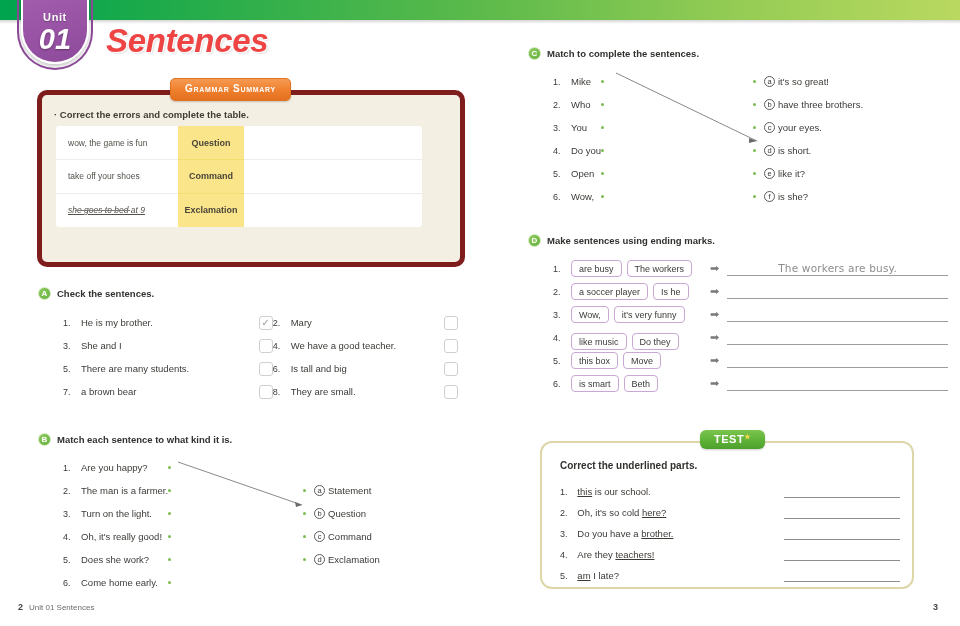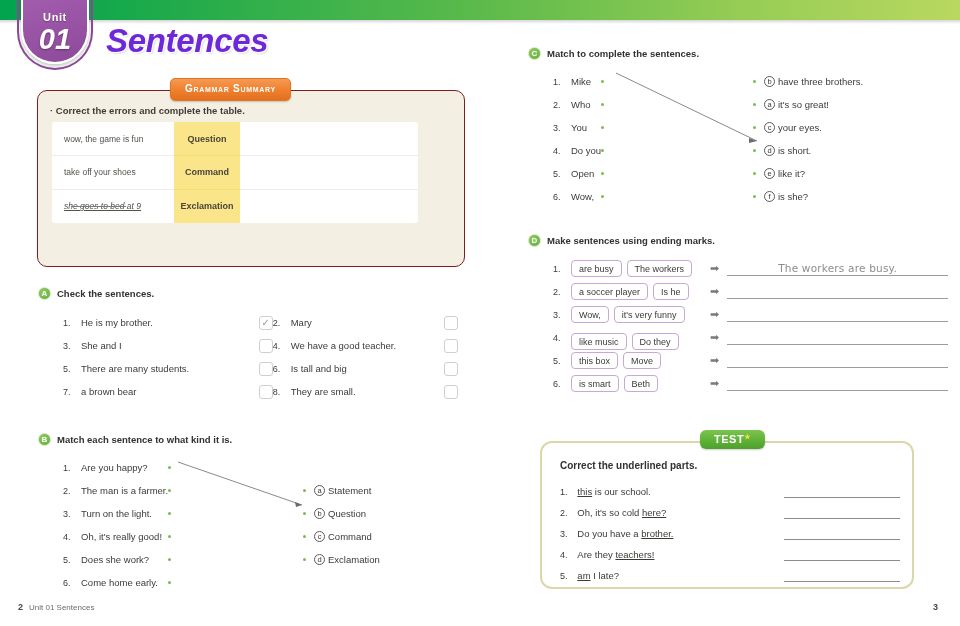--- a/index.html
+++ b/index.html
@@ -48,40 +48,40 @@
     position: absolute; left: 17px; top: -12px; width: 76px; height: 82px;
     border: 2px solid #8d4a99; border-top: none;
     border-radius: 0 0 38px 38px;
     z-index: 4;
   }
 
   
   .page-title {
     position: absolute; left: 106px; top: 22px;
     font-size: 33px; font-weight: bold; font-style: italic;
-    color: #6d28d9; letter-spacing: -.3px;
+    color: #ef4444; letter-spacing: -.3px;
     text-shadow: 1px 1px 0 rgba(255,255,255,.9), 2px 2px 2px rgba(0,0,0,.12);
   }
 
   
   .gs-tab {
     position: absolute; left: 170px; top: 78px;
     background: linear-gradient(180deg, #f59a52 0%, #ef7f2d 55%, #e2701f 100%);
     border: 1px solid #e07420;
     border-radius: 5px;
     padding: 4px 14px 6px;
     color: #fff; font-size: 10px; font-weight: bold;
     letter-spacing: .7px; font-variant: small-caps;
     box-shadow: 0 1px 2px rgba(0,0,0,.2);
     z-index: 3;
   }
   .gs-box {
     position: absolute; left: 37px; top: 90px; width: 428px; height: 177px;
     background: #f4efe3;
-    border: 1px solid #7f1d1d;
+    border: 5px solid #7f1d1d;
     border-radius: 10px;
   }
   .gs-caption {
     position: absolute; left: 12px; top: 14px;
     font-size: 9.5px; font-weight: bold; color: #403c36;
   }
   .gs-table {
     position: absolute; left: 14px; top: 31px; width: 366px;
     border-collapse: collapse; table-layout: fixed;
     background: #fff; border-radius: 3px; overflow: hidden;
@@ -409,25 +409,25 @@
         <div class="m-row">
           <span class="m-num">6.</span>
           <span class="m-txt">Wow,</span>
           <span style="flex:1"></span>
           <span class="dot"></span>
         </div>
       </div>
     <div style="position:absolute; left:225px; top:0;" id="c-right">
         <div class="m-opt">
           <span class="dot"></span>
+          <span class="olabel"><span class="circled">a</span>it's so great!</span>
+        </div>
+        <div class="m-opt">
+          <span class="dot"></span>
           <span class="olabel"><span class="circled">b</span>have three brothers.</span>
-        </div>
-        <div class="m-opt">
-          <span class="dot"></span>
-          <span class="olabel"><span class="circled">a</span>it's so great!</span>
         </div>
         <div class="m-opt">
           <span class="dot"></span>
           <span class="olabel"><span class="circled">c</span>your eyes.</span>
         </div>
         <div class="m-opt">
           <span class="dot"></span>
           <span class="olabel"><span class="circled">d</span>is short.</span>
         </div>
         <div class="m-opt">

